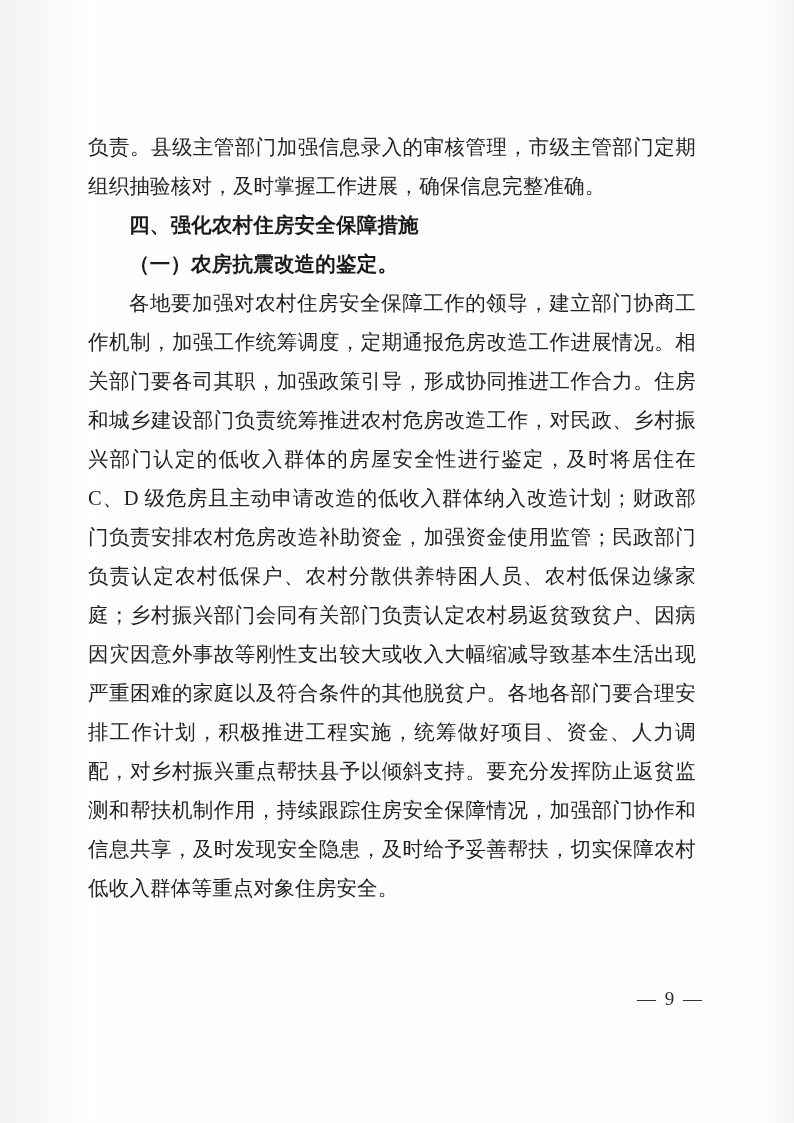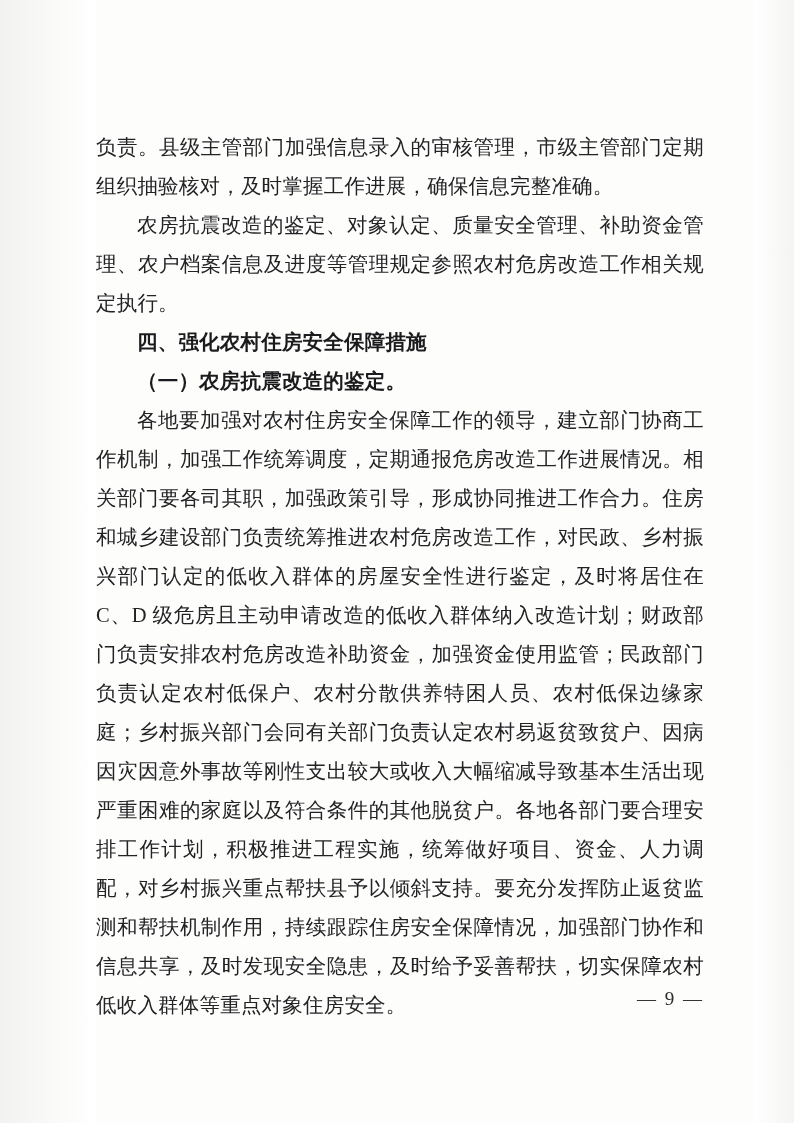--- a/index.html
+++ b/index.html
@@ -35,21 +35,21 @@
   .scan-edge-right {
     position: absolute;
     right: 0;
     top: 0;
     width: 40px;
     height: 1123px;
     background: linear-gradient(to left, #f4f4f2 0%, #ffffff 100%);
   }
   .content {
     position: absolute;
-    left: 96px;
+    left: 88px;
     top: 128px;
     width: 608px;
   }
   p {
     margin: 0;
     font-size: 20.5px;
     line-height: 39px;
     text-align: justify;
     text-justify: inter-ideograph;
     letter-spacing: 0.2px;
@@ -81,20 +81,19 @@
 </style>
 </head>
 <body>
 
 <div class="page">
   <div class="scan-edge-left"></div>
   <div class="scan-edge-right"></div>
 
   <div class="content">
     <p class="body">负责。县级主管部门加强信息录入的审核管理，市级主管部门定期组织抽验核对，及时掌握工作进展，确保信息完整准确。</p>
-    <p class="indent">农房抗震改造的鉴定、对象认定、质量安全管理、补助资金管理、农户档案信息及进度等管理规定参照农村危房改造工作相关规定执行。</p>
     <p class="heading">四、强化农村住房安全保障措施</p>
     <p class="subheading">（一）农房抗震改造的鉴定。</p>
     <p class="indent">各地要加强对农村住房安全保障工作的领导，建立部门协商工作机制，加强工作统筹调度，定期通报危房改造工作进展情况。相关部门要各司其职，加强政策引导，形成协同推进工作合力。住房和城乡建设部门负责统筹推进农村危房改造工作，对民政、乡村振兴部门认定的低收入群体的房屋安全性进行鉴定，及时将居住在 C、D 级危房且主动申请改造的低收入群体纳入改造计划；财政部门负责安排农村危房改造补助资金，加强资金使用监管；民政部门负责认定农村低保户、农村分散供养特困人员、农村低保边缘家庭；乡村振兴部门会同有关部门负责认定农村易返贫致贫户、因病因灾因意外事故等刚性支出较大或收入大幅缩减导致基本生活出现严重困难的家庭以及符合条件的其他脱贫户。各地各部门要合理安排工作计划，积极推进工程实施，统筹做好项目、资金、人力调配，对乡村振兴重点帮扶县予以倾斜支持。要充分发挥防止返贫监测和帮扶机制作用，持续跟踪住房安全保障情况，加强部门协作和信息共享，及时发现安全隐患，及时给予妥善帮扶，切实保障农村低收入群体等重点对象住房安全。</p>
   </div>
 
   <div class="page-number">— 9 —</div>
 </div>
 
 </body></html>

